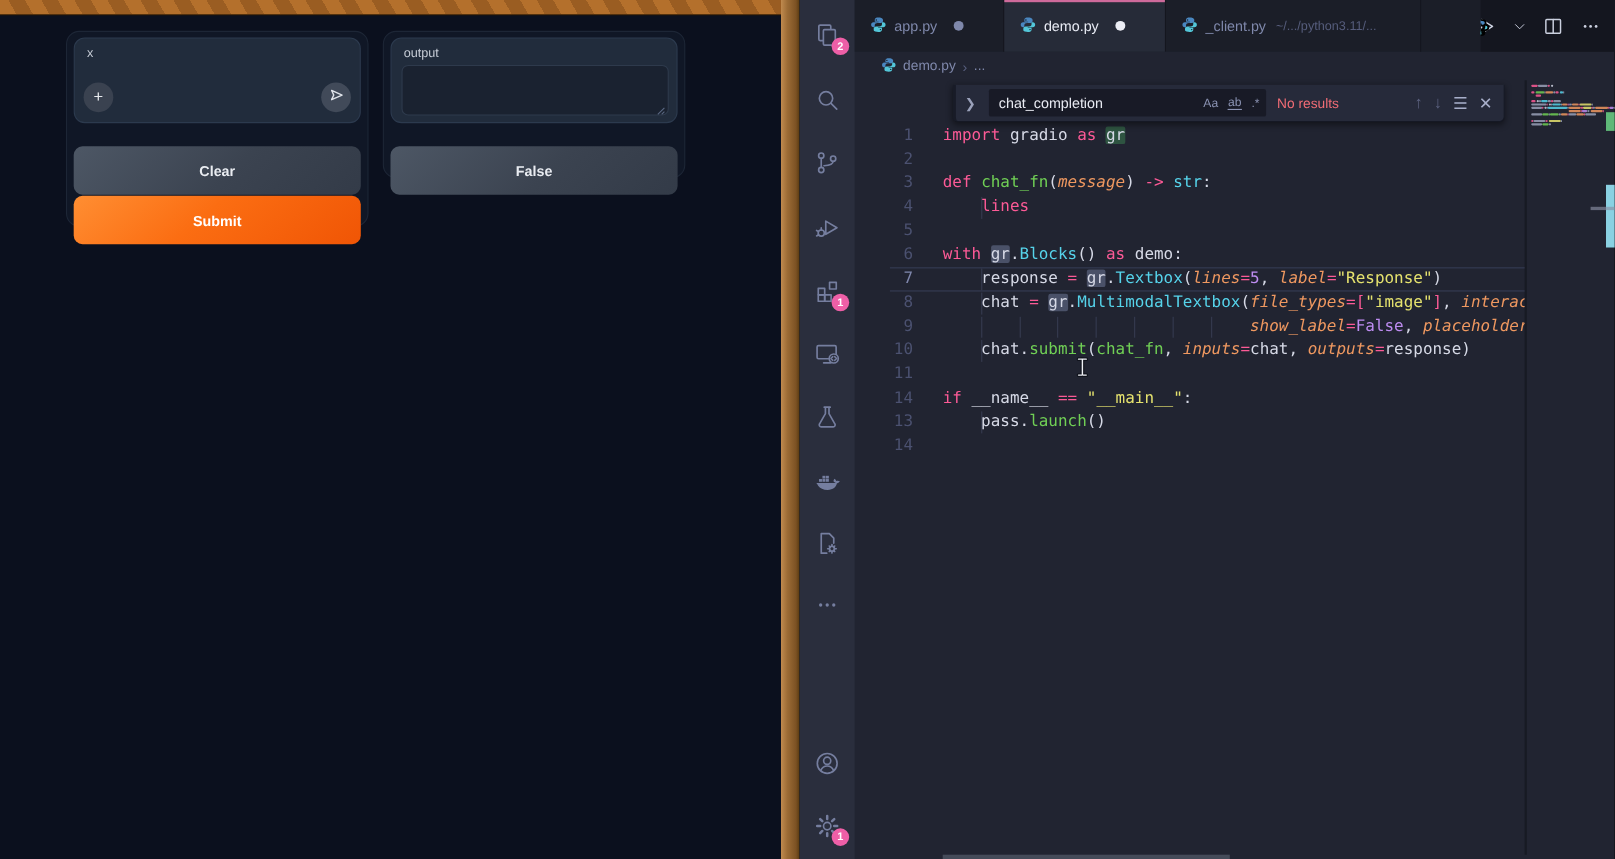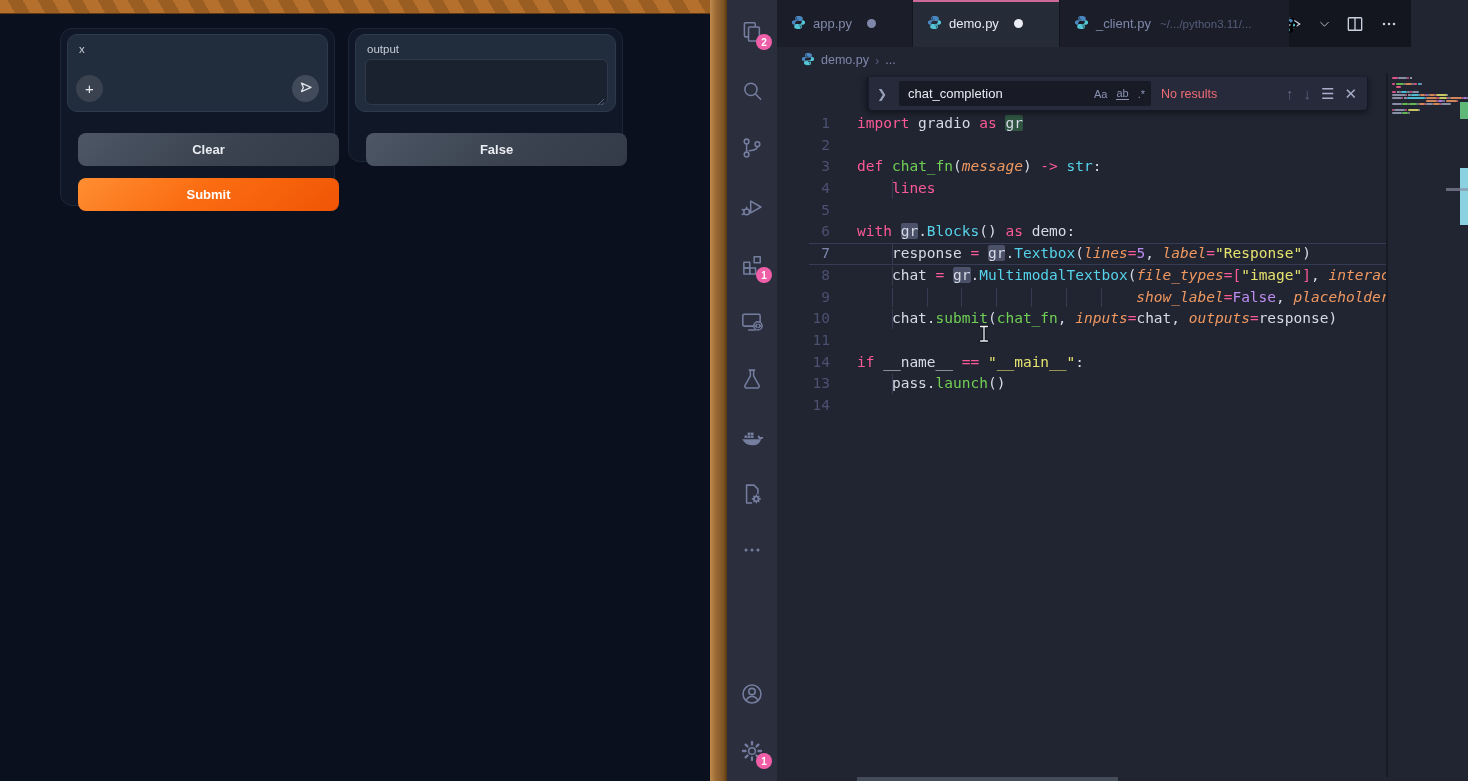--- a/index.html
+++ b/index.html
@@ -24,23 +24,23 @@
   #g-output-comp { left:6px; top:5px; width:261px; height:78px; }
   .g-label { position:absolute; left:11px; top:8px; font-size:11.5px; color:var(--g_label); }
   .g-circle-btn { position:absolute; width:27px; height:27px; border-radius:50%;
     background:var(--g_circle); display:flex; align-items:center; justify-content:center;
     color:#e8eaee; font-size:15px; cursor:pointer; }
   #g-plus-btn { left:8px; bottom:9px; }
   #g-send-btn { right:8px; bottom:9px; background:#414a59; }
   #g-output-textarea { position:absolute; left:9px; top:24px; width:243px; height:46px;
     background:var(--g_textarea); border:1px solid var(--g_textarea_border); border-radius:6px; }
   #g-resize-handle { position:absolute; right:2px; bottom:2px; width:10px; height:10px; }
-  .g-btn { position:absolute; left:6px; width:261px; height:33px; border:none; border-radius:8px;
+  .g-btn { position:absolute; left:6px; width:261px; height:44px; border:none; border-radius:8px;
     font-family:"Liberation Sans",sans-serif; font-weight:bold; font-size:13px; color:#e9ecf1;
-    cursor:pointer;margin-left:11px; }
+    cursor:pointer; }
   .g-btn.gray { top:104px; background:linear-gradient(135deg,#4d5765 0%,#3b4350 55%,#333b48 100%); }
   .g-btn.orange { top:149px; color:#fff;
     background:linear-gradient(140deg,#ff8e32 0%,#fb6d12 45%,#f05505 100%); }
   #g-footer { position:absolute; left:60px; top:752px; width:563px; height:14px;
     display:flex; align-items:center; justify-content:center; gap:7px;
     font-size:11px; color:var(--g_footer); }
   #g-footer a { color:var(--g_footer); text-decoration:none; display:flex; align-items:center; gap:4px; }
   #g-footer .dot-sep { color:#5b6372; }
 
   
@@ -52,21 +52,21 @@
   .act-item { position:absolute; left:12px; width:26px; height:26px; color:var(--activity_icon); cursor:pointer; }
   .act-item svg { width:26px; height:26px; stroke:currentColor; fill:none; stroke-width:1.4; stroke-linecap:round; stroke-linejoin:round; }
   .act-badge { position:absolute; right:-7px; bottom:-5px; min-width:16px; height:16px; border-radius:8px;
     background:var(--badge); color:#fff; font-size:10px; font-weight:bold;
     display:flex; align-items:center; justify-content:center; padding:0 3px; }
 
   
   #vs-main { position:absolute; left:50px; top:0; width:691px; height:781px; }
 
   
-  #tab-bar { position:absolute; left:0; top:0; width:634px; height:47px; background:var(--tabbar_bg); }
+  #tab-bar { position:absolute; left:0; top:0; width:691px; height:47px; background:var(--tabbar_bg); }
   #tab-strip { position:absolute; left:0; top:0; height:47px; display:flex; }
   .tab { position:relative; height:47px; display:flex; align-items:center; gap:7px; padding:0 12px 0 14px;
     font-size:13px; cursor:pointer; border-right:1px solid #14161e; }
   .tab .tab-label { color:var(--tab_fg); }
   .tab.active { background:var(--tab_active_bg); }
   .tab.active::before { content:""; position:absolute; left:0; top:0; right:0; height:2px; background:var(--tab_active_border); }
   .tab.active .tab-label { color:#e8ebf4; }
   .tab .tab-desc { font-size:11.5px; color:var(--tab_desc); margin-left:2px; }
   .tab .mod-dot { width:9px; height:9px; border-radius:50%; background:var(--tab_fg); margin-left:8px; }
   .tab.active .mod-dot { background:#eceef5; }

